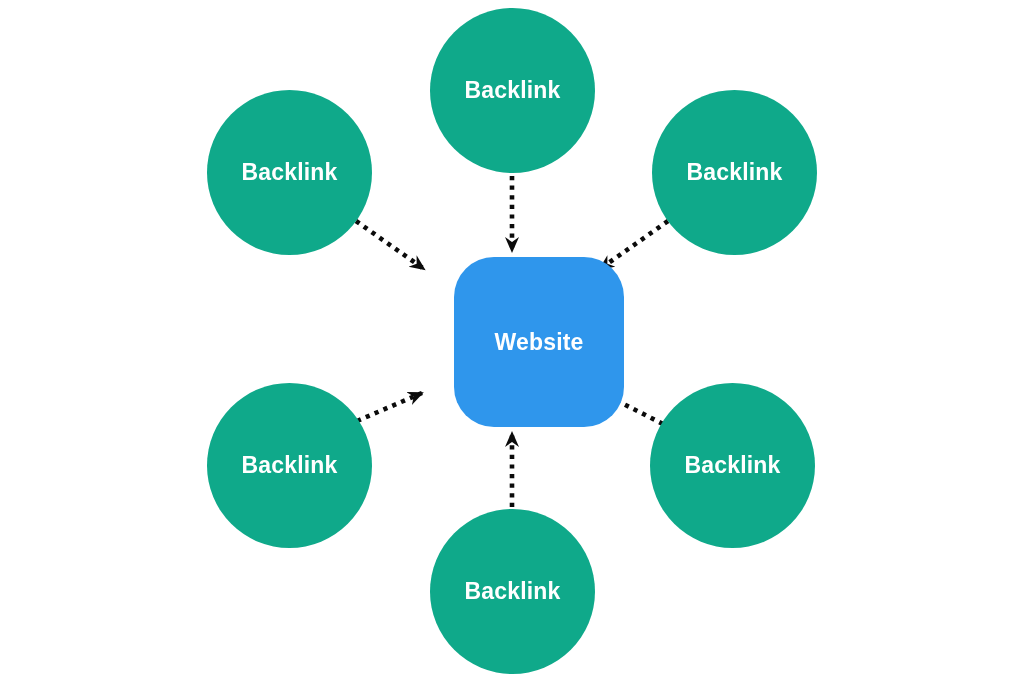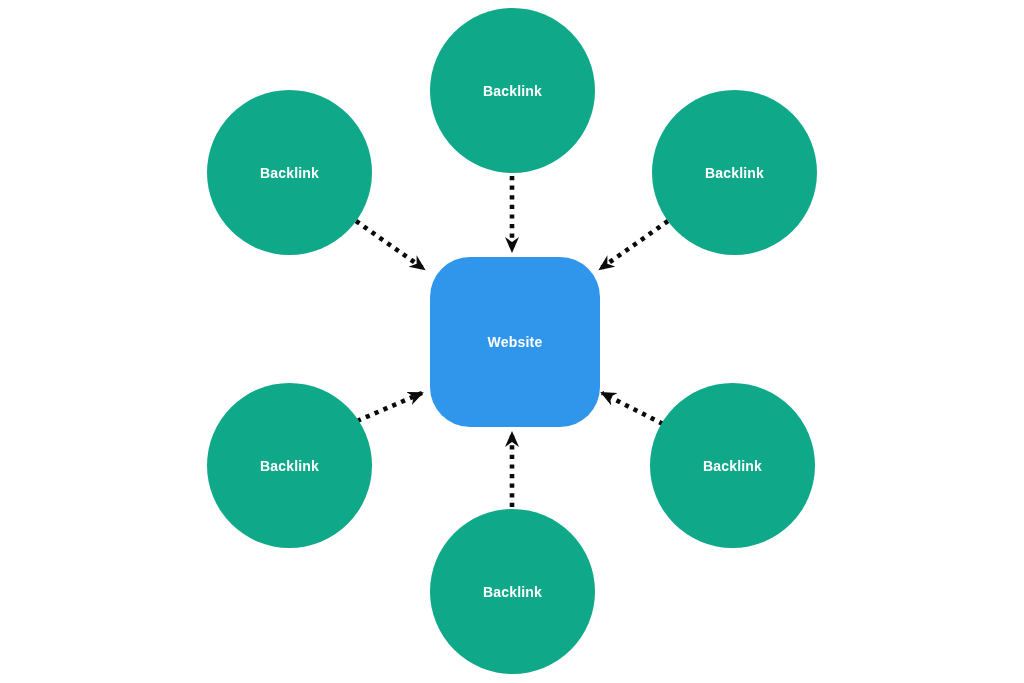--- a/index.html
+++ b/index.html
@@ -34,41 +34,41 @@
   .arrow-layer .head { fill: var(--arrow-black); }
   .node {
     position: absolute;
     display: flex;
     align-items: center;
     justify-content: center;
   }
   .node .label {
     color: var(--text-white);
     font-weight: bold;
-    font-size: 14px;
+    font-size: 23px;
     letter-spacing: 0.2px;
     text-align: center;
   }
   .circle {
     width: 165px; height: 165px;
     border-radius: 50%;
     background: var(--node-green);
   }
   .square {
     width: 170px; height: 170px;
     border-radius: 40px;
     background: var(--center-blue);
   }
   .pos-top          { left: 430px; top:   8px; }
   .pos-top-left     { left: 207px; top:  90px; }
   .pos-top-right    { left: 652px; top:  90px; }
   .pos-bottom-left  { left: 207px; top: 383px; }
   .pos-bottom-right { left: 650px; top: 383px; }
   .pos-bottom       { left: 430px; top: 509px; }
-  .pos-center       { left: 430px; top: 257px; justify-content: center; }
+  .pos-center       { left: 454px; top: 257px; justify-content: center; }
 </style>
 </head>
 <body>
 
 <div class="canvas">
 
   <svg class="arrow-layer" viewBox="0 0 1024 683" xmlns="http://www.w3.org/2000/svg">
     <defs>
       <marker id="arrowhead" markerUnits="userSpaceOnUse" markerWidth="18" markerHeight="16" refX="14" refY="7" orient="auto">
         <path class="head" d="M0,0 L16,7 L0,14 L5,7 Z"></path>

